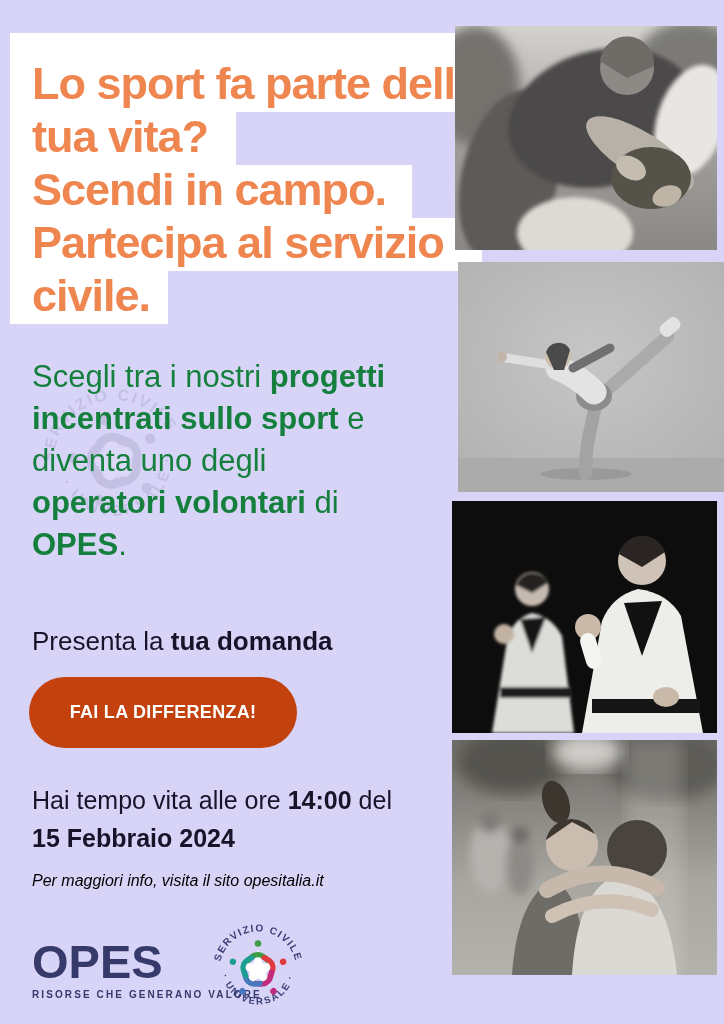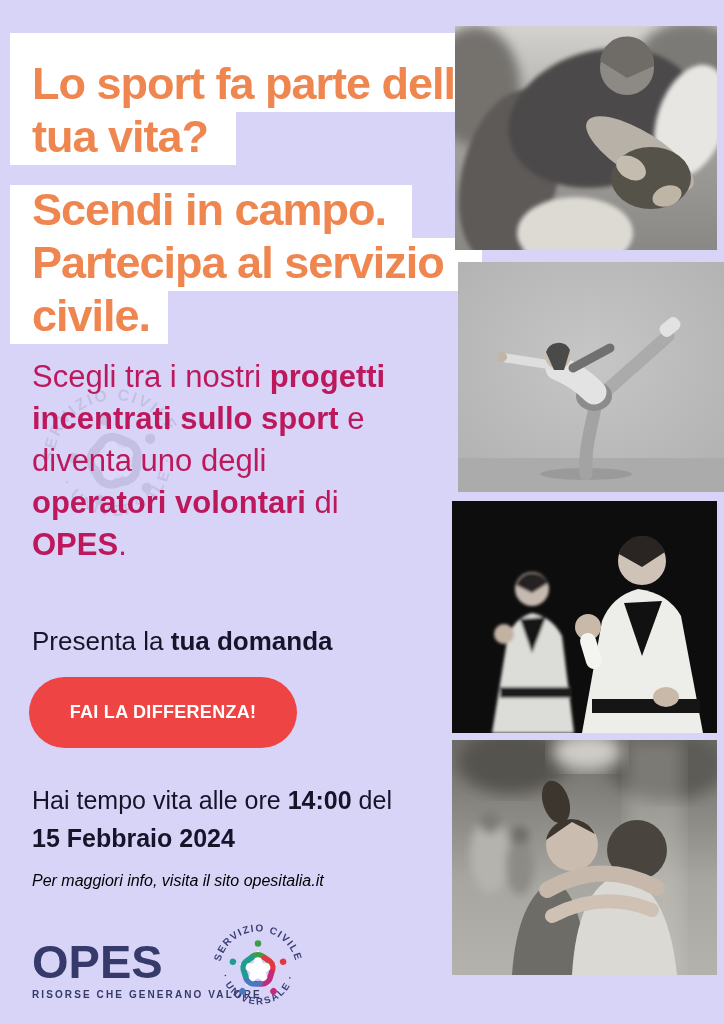--- a/index.html
+++ b/index.html
@@ -17,33 +17,33 @@
     font-size:45px;font-weight:800;line-height:1.02;
     letter-spacing:-1px;color:#EF8650;
     padding:0 14px 5px 22px;white-space:nowrap;
   }
   
   .photo{position:absolute;overflow:hidden;}
   .photo svg{display:block;}
   
   .bodytext{
     position:absolute;left:32px;top:356px;width:430px;
-    color:#be185d;font-size:31px;line-height:42px;font-weight:400;
+    color:#15803d;font-size:31px;line-height:42px;font-weight:400;
   }
   .bodytext .b{font-weight:700;}
   
   .presenta{
     position:absolute;left:32px;top:626px;
     color:#17142A;font-size:26px;
   }
   .presenta .b{font-weight:700;text-align:center;}
   
   .cta{
     position:absolute;left:29px;top:677px;width:268px;height:71px;
-    background:#ef4444;border-radius:36px;
+    background:#c2410c;border-radius:36px;
     display:flex;align-items:center;justify-content:center;
     cursor:pointer;
   }
   .cta span{
     color:#FFFFFF;font-size:18px;font-weight:700;letter-spacing:.3px;
   }
   
   .deadline{
     position:absolute;left:32px;top:781px;
     color:#17142A;font-size:25px;line-height:38px;
@@ -109,21 +109,21 @@
     </g>
   </svg>
 
   <div class="headline">
     <div class="hrow" style="width:535px;height:79px;">
         <span>Lo sport fa parte della</span>
       </div>
     <div class="hrow" style="width:226px;height:53px;">
         <span>tua vita?</span>
       </div>
-    <div class="hrow" style="width:402px;height:53px;margin-top:20px;">
+    <div class="hrow" style="width:402px;height:53px;">
         <span>Scendi in campo.</span>
       </div>
     <div class="hrow" style="width:472px;height:53px;">
         <span>Partecipa al servizio</span>
       </div>
     <div class="hrow" style="width:158px;height:53px;">
         <span>civile.</span>
       </div>
   </div>
 

